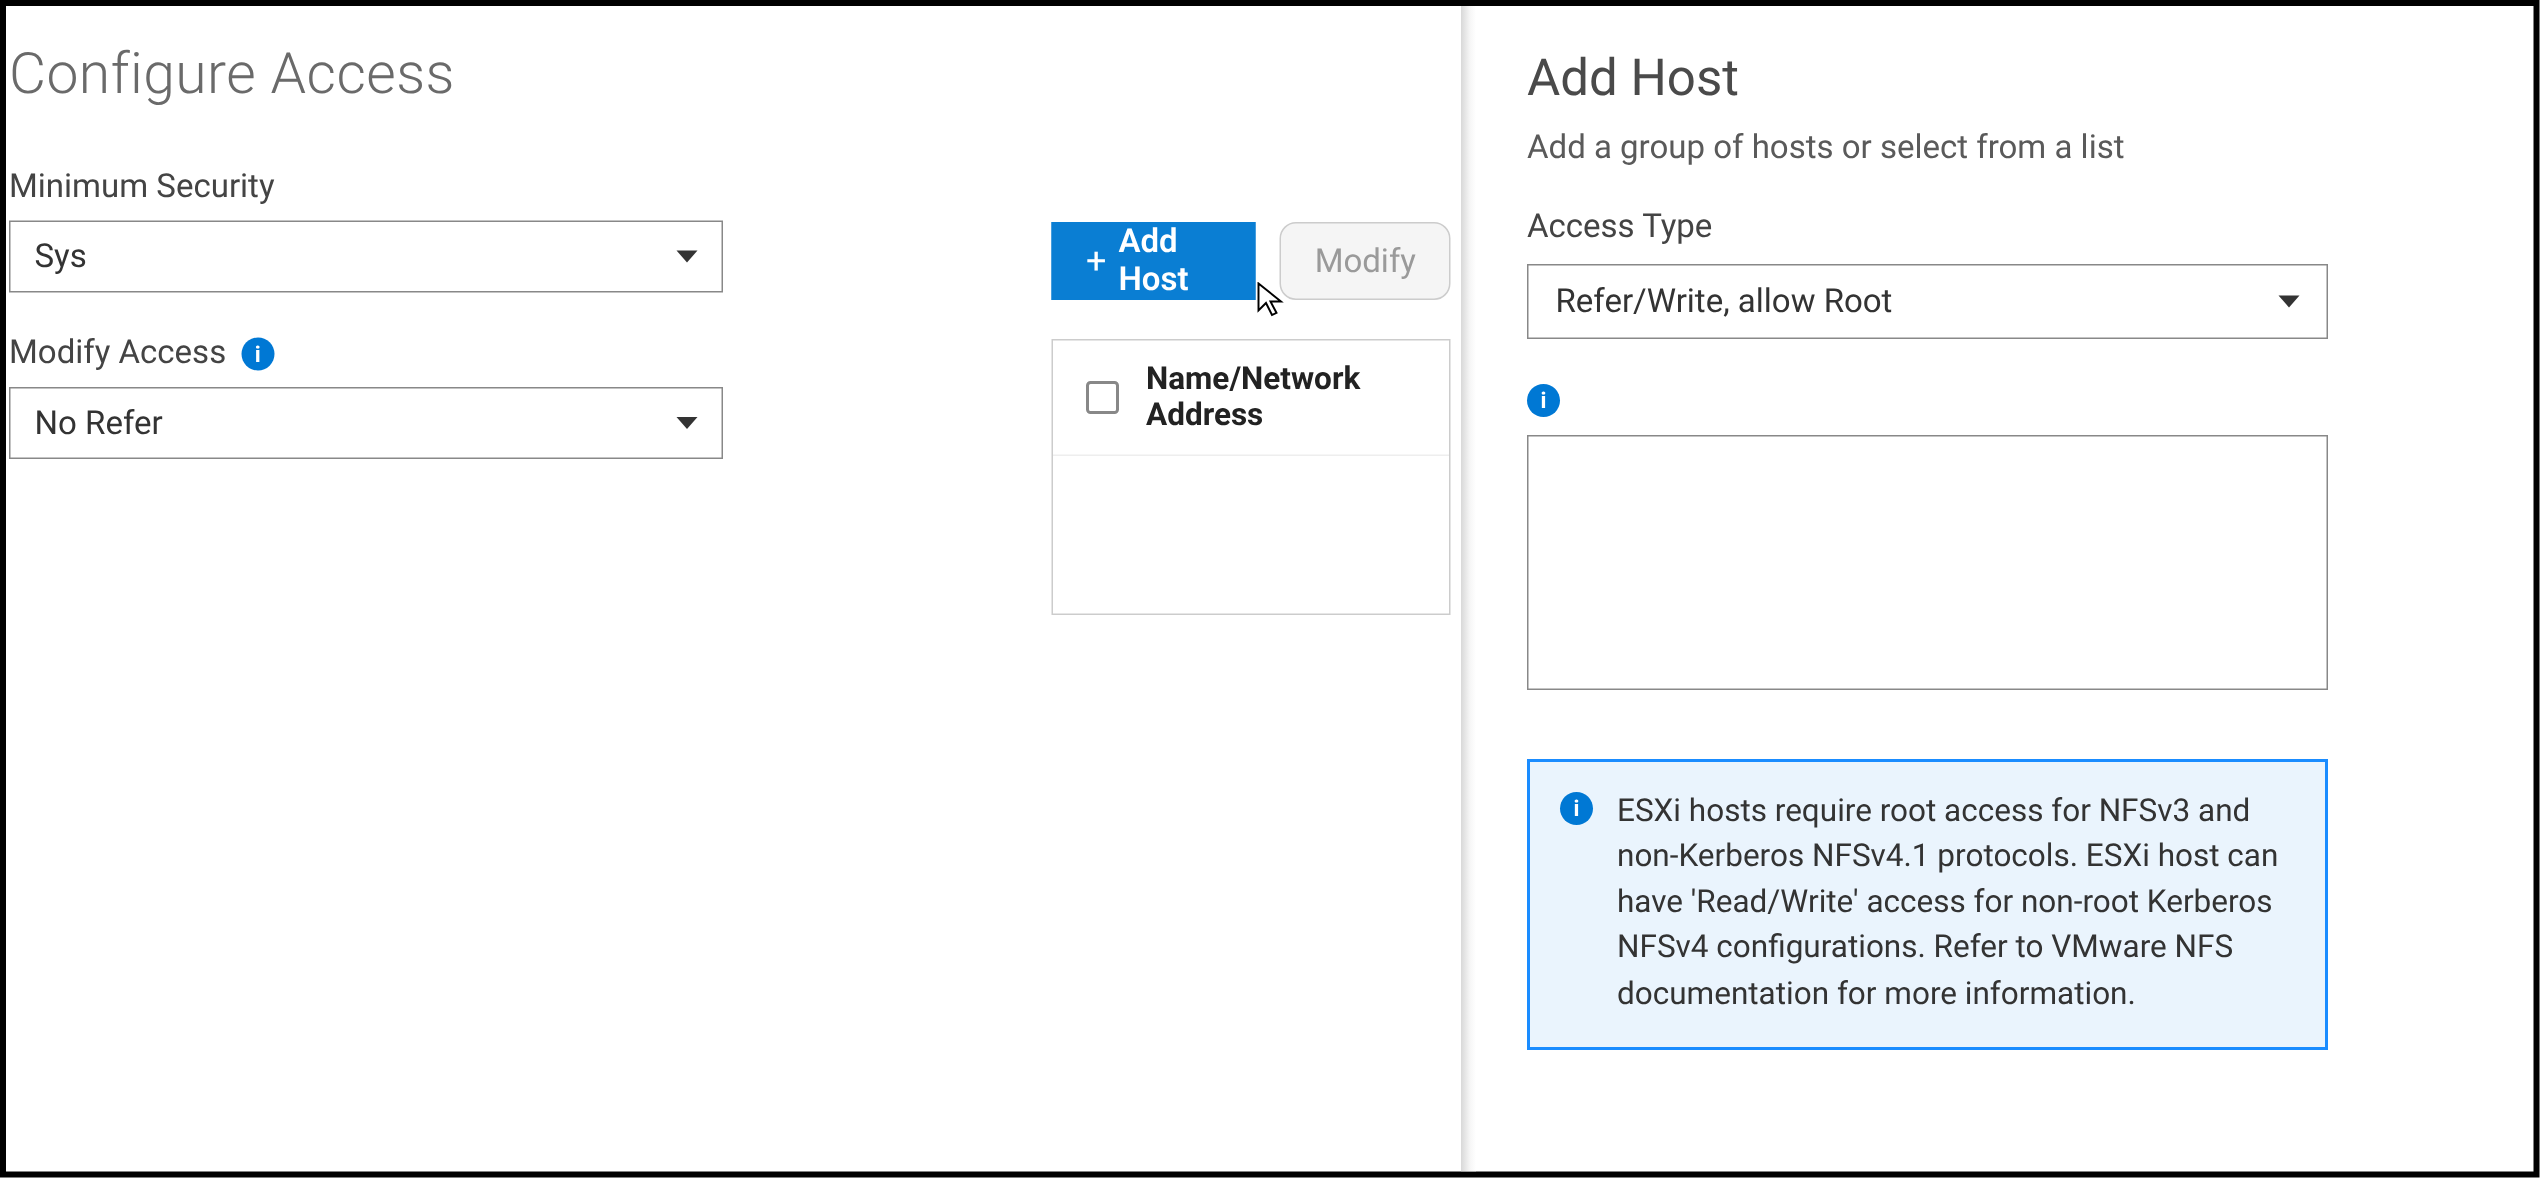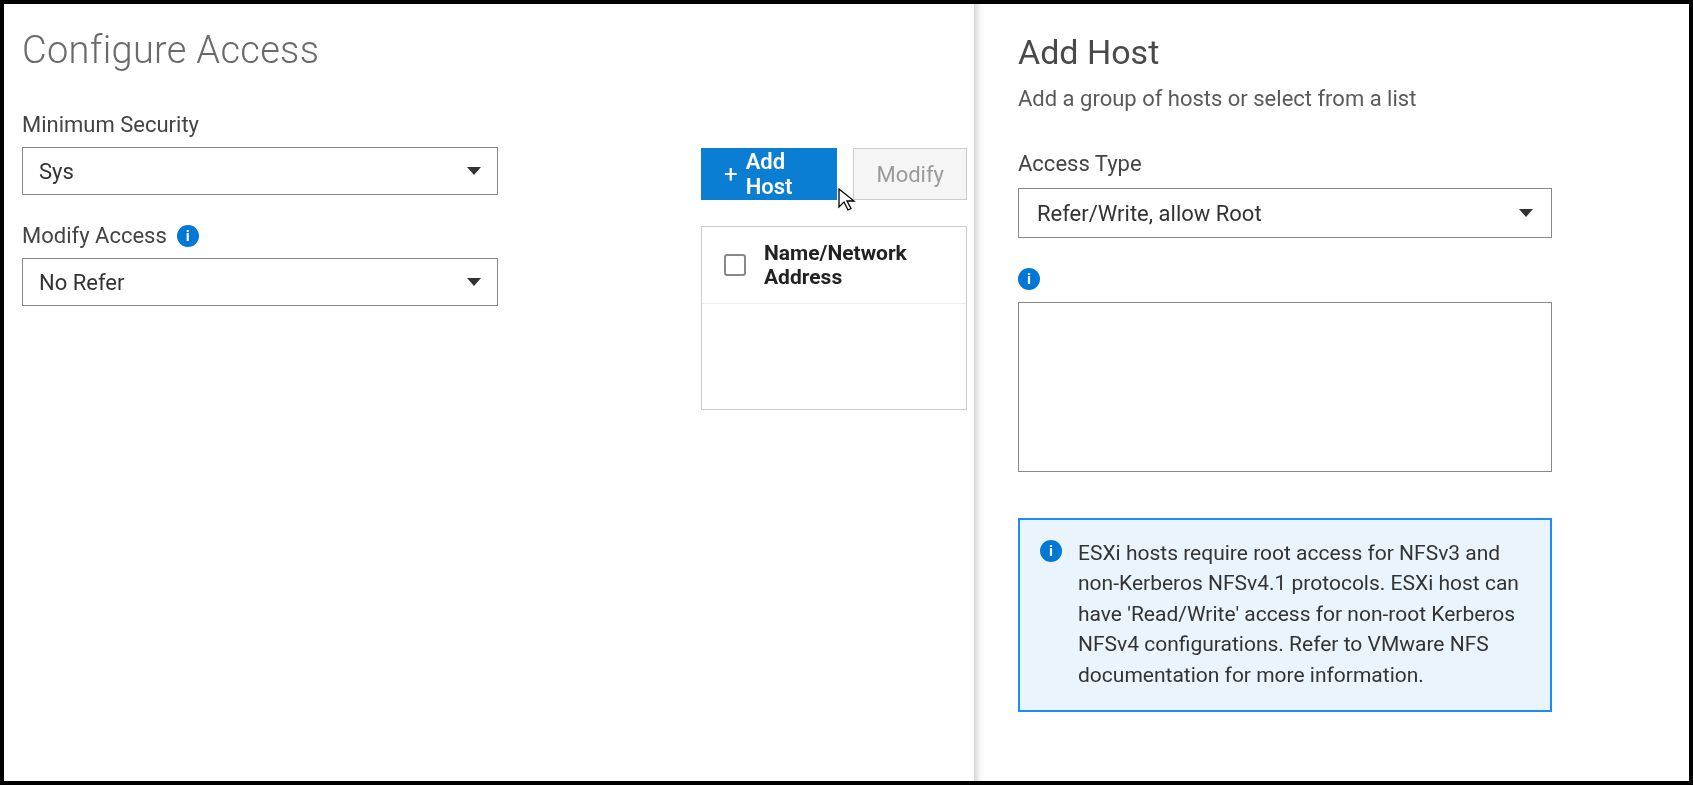--- a/index.html
+++ b/index.html
@@ -1,38 +1,38 @@
 <!DOCTYPE html>
 <html><head>
 <meta charset="utf-8">
 <style>
 * { box-sizing: border-box; margin: 0; padding: 0; }
 body { font-family: -apple-system, BlinkMacSystemFont, "Segoe UI", Roboto, Arial, sans-serif; background: #fff; }
 .frame { width: 1693px; height: 785px; border: 4px solid #000; position: relative; display: flex; overflow: hidden; }
-.left-pane { width: 970px; padding: 24px 18px; position: relative; }
+.left-pane { width: 970px; padding: 24px 2px; position: relative; }
 .right-pane { flex: 1; padding: 28px 36px 24px 44px; position: relative; }
 .divider { position: absolute; left: 970px; top: 0; bottom: 0; width: 10px; background: linear-gradient(to right, #d8d8d8 0%, #f6f6f6 60%, #fff 100%); }
 h1.config-title { font-size: 38px; font-weight: 300; color: #6a6a6a; margin-bottom: 40px; letter-spacing: 0.3px; }
 .field-label { font-size: 22px; color: #444; margin-bottom: 10px; display: flex; align-items: center; gap: 10px; }
 .select-box { width: 476px; height: 48px; border: 1px solid #888; padding: 0 16px; display: flex; align-items: center; justify-content: space-between; font-size: 22px; color: #333; background: #fff; cursor: pointer; margin-bottom: 28px; }
 .select-box .caret { width: 0; height: 0; border-left: 7px solid transparent; border-right: 7px solid transparent; border-top: 8px solid #333; }
 .info-icon { width: 22px; height: 22px; border-radius: 50%; background: #0078d4; color: #fff; display: inline-flex; align-items: center; justify-content: center; font-size: 15px; font-weight: bold; font-style: normal; flex-shrink: 0; }
 .info-icon::before { content: "i"; }
 .toolbar-area { position: absolute; left: 697px; top: 144px; width: 266px; }
 .btn-row { display: flex; gap: 16px; margin-bottom: 26px; }
 .btn { height: 52px; padding: 0 22px; font-size: 22px; border: 1px solid #ccc; display: flex; align-items: center; justify-content: center; gap: 8px; cursor: pointer; }
 .btn-primary { background: #0a7ed3; border-color: #0a7ed3; color: #fff; font-weight: 600; }
 .btn-primary .plus { font-size: 24px; font-weight: 400; }
-.btn-disabled { background: #f5f5f5; color: #9a9a9a; cursor: default; }
+.btn-disabled { background: #f5f5f5; color: #9a9a9a; cursor: default; border-radius: 11px; }
 .table-box { border: 1px solid #ccc; width: 266px; height: 184px; }
 .table-head { display: flex; align-items: center; gap: 18px; padding: 14px 22px; border-bottom: 1px solid #eee; font-size: 21px; font-weight: 700; color: #222; }
 .checkbox { width: 22px; height: 22px; border: 2px solid #888; border-radius: 3px; background: #fff; cursor: pointer; flex-shrink: 0; }
 .cursor { position: absolute; left: 834px; top: 184px; width: 18px; height: 24px; pointer-events: none; }
 .right-title { font-size: 34px; font-weight: 400; color: #4a4a4a; margin-bottom: 14px; }
-.right-sub { font-size: 22px; color: #5a5a5a; margin-bottom: 40px; }
+.right-sub { font-size: 22px; color: #5a5a5a; margin-bottom: 28px; }
 .right-label { font-size: 22px; color: #444; margin-bottom: 12px; display: flex; align-items: flex-end; gap: 12px; }
 .right-select { width: 534px; height: 50px; border: 1px solid #888; padding: 0 18px; display: flex; align-items: center; justify-content: space-between; font-size: 22px; color: #333; background: #fff; cursor: pointer; margin-bottom: 30px; }
 .right-select .caret { width: 0; height: 0; border-left: 7px solid transparent; border-right: 7px solid transparent; border-top: 8px solid #333; }
 .textarea-box { width: 534px; height: 170px; border: 1px solid #888; background: #fff; padding: 10px; font-size: 20px; resize: none; margin-bottom: 42px; }
 .info-panel { width: 534px; border: 2px solid #1a8cff; background: #eaf4fd; padding: 18px 20px 20px 20px; display: flex; gap: 16px; justify-content: space-between; }
 .info-panel .info-icon { margin-top: 2px; }
 .info-text { font-size: 21px; color: #333; line-height: 1.45; }
 </style>
 </head>
 <body>

